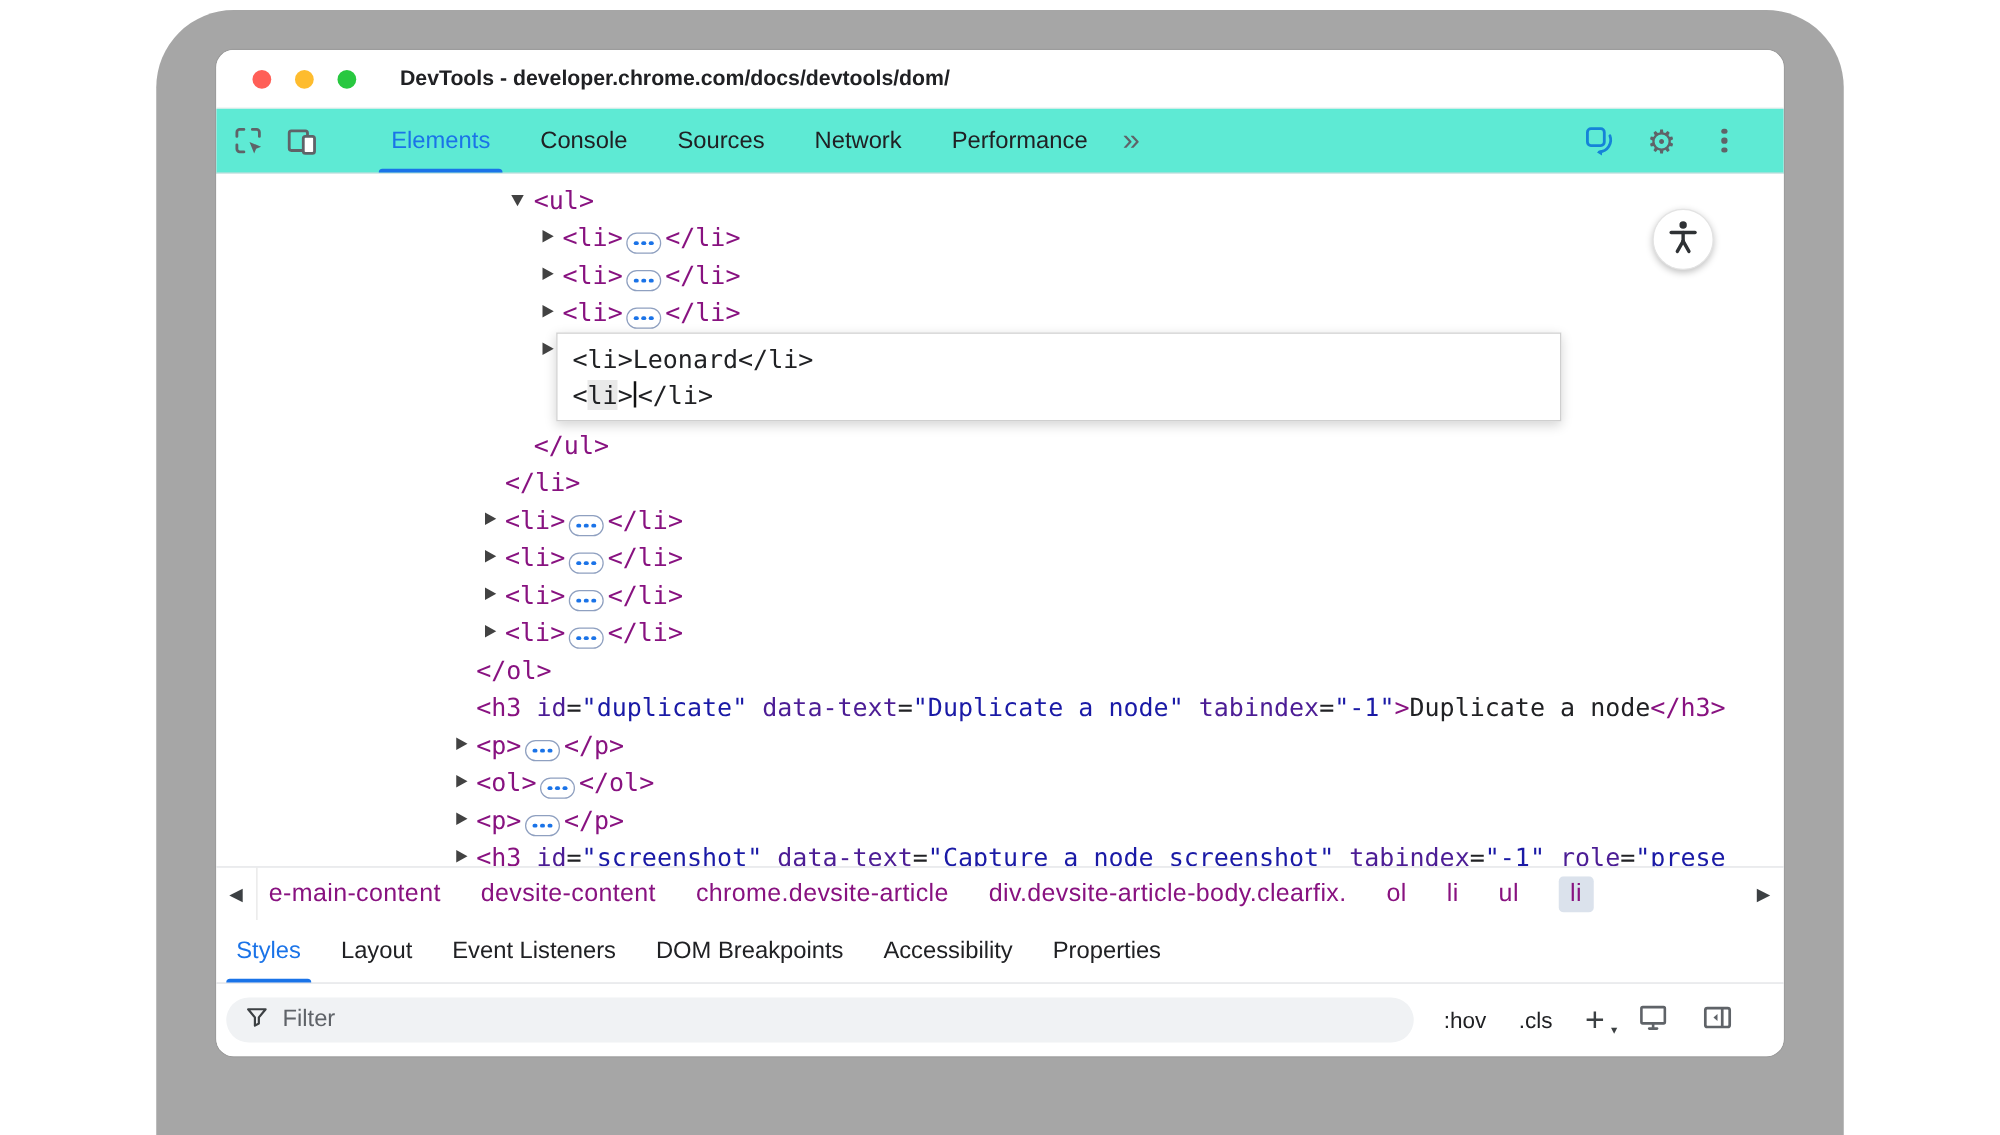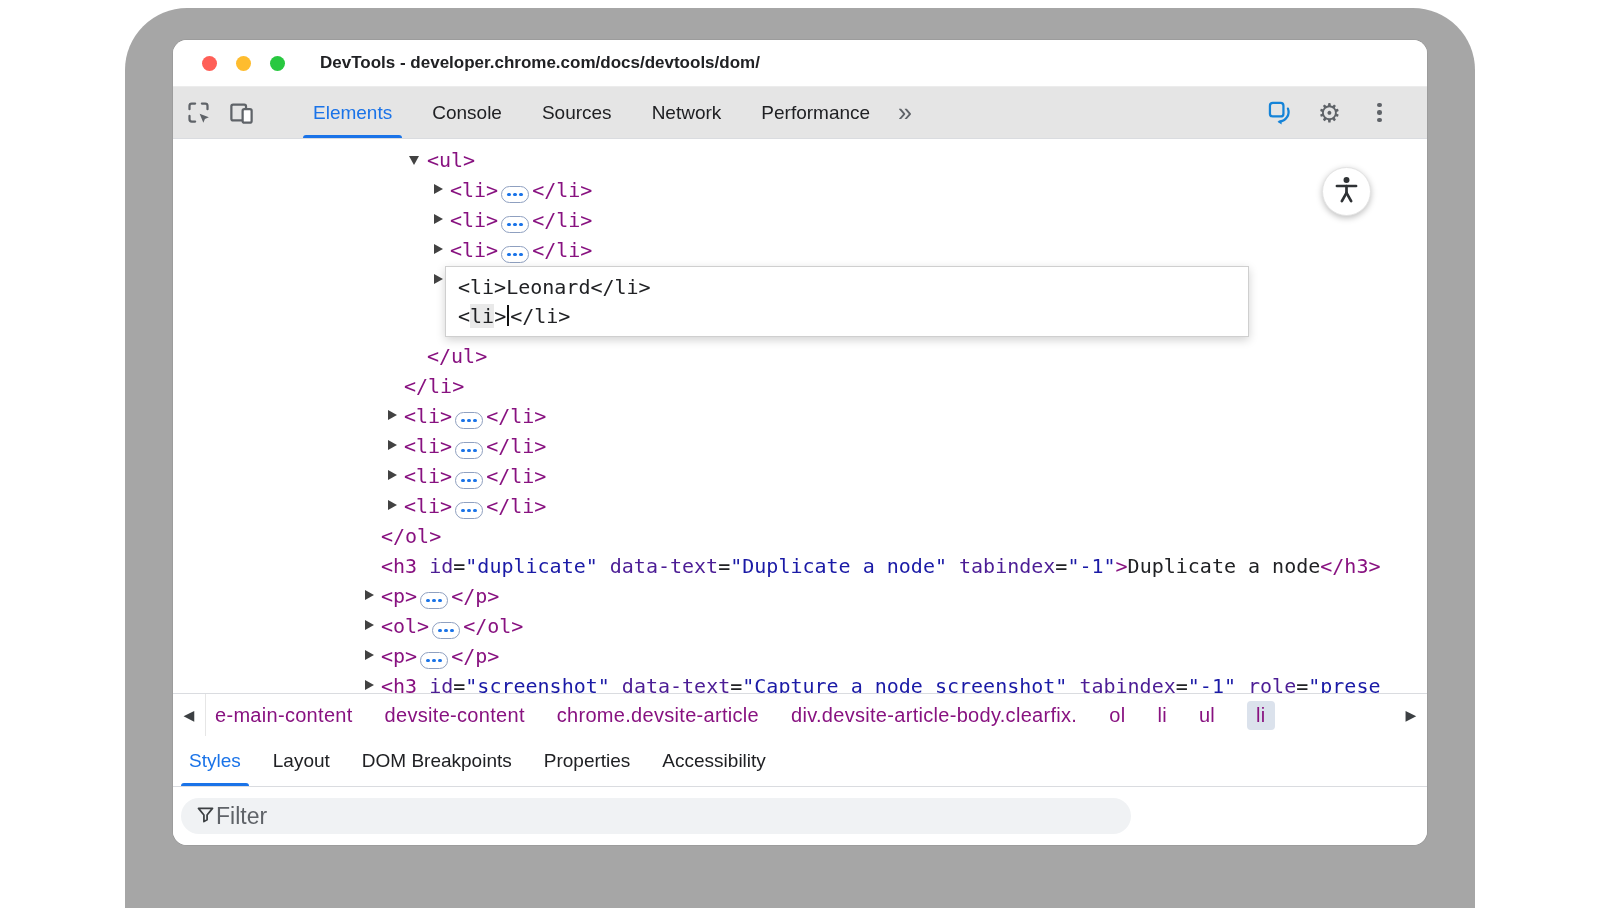--- a/index.html
+++ b/index.html
@@ -15,21 +15,21 @@
     position:absolute;left:173px;top:40px;width:1254px;height:805px;
     background:#fff;border-radius:14px;overflow:hidden;
     display:flex;flex-direction:column;box-shadow:0 0 0 1px rgba(0,0,0,.06);
   }
   
   .titlebar{height:46px;flex:none;display:flex;align-items:center;padding-left:29px;border-bottom:1px solid #ececec;background:#fff;}
   .tl{width:15px;height:15px;border-radius:50%;margin-right:19px;flex:none;}
   .tl.red{background:#ff5f57}.tl.yellow{background:#febc2e}.tl.green{background:#28c840}
   .title{margin-left:16px;font-size:17px;font-weight:700;color:#202124;white-space:nowrap;}
   
-  .toolbar{height:51px;flex:none;display:flex;align-items:stretch;border-bottom:1px solid #dadce0;padding-left:12px;background:#e5e5e5;}
+  .toolbar{height:51px;flex:none;display:flex;align-items:stretch;border-bottom:1px solid #dadce0;padding-left:12px;background:#5eead4;}
   .tb-icon{width:27px;align-self:center;margin-right:16px;display:flex;align-items:center;justify-content:center;flex:none;}
   .tabs{display:flex;margin-left:22px;}
   .tab{display:flex;align-items:center;padding:0 20px;font-size:19px;color:#202124;position:relative;white-space:nowrap;}
   .tab.active{color:#1a73e8;}
   .tab.active::after{content:"";position:absolute;left:10px;right:10px;bottom:0;height:3px;background:#1a73e8;border-radius:3px 3px 0 0;}
   .more-tabs{align-self:center;font-size:25px;color:#5f6368;margin-left:8px;line-height:1;}
   .right-icons{margin-left:auto;display:flex;align-items:center;gap:25px;padding-right:34px;}
   .gear{font-size:26px;color:#5f6368;line-height:1;}
   .dots{display:flex;flex-direction:column;gap:3px;width:27px;align-items:center;}
   .dots i{width:4.5px;height:4.5px;border-radius:50%;background:#5f6368;}
@@ -63,21 +63,21 @@
   .crumb{color:#881280;}
   .crumb.selected{background:#dbe2ec;border-radius:4px;padding:3px 9px;}
   
   .stylestabs{height:50px;flex:none;display:flex;align-items:stretch;border-bottom:1px solid #dadce0;background:#fff;}
   .stab{display:flex;align-items:center;padding:0 16px;font-size:19px;color:#202124;position:relative;white-space:nowrap;}
   .stab.active{color:#1a73e8;}
   .stab.active::after{content:"";position:absolute;left:8px;right:8px;bottom:0;height:3px;background:#1a73e8;border-radius:3px 3px 0 0;}
   
   .filterbar{height:58px;flex:none;display:flex;align-items:center;padding-left:8px;background:#fff;}
   .filter-input{width:950px;height:36px;background:#f0f2f4;border-radius:18px;display:flex;align-items:center;padding:0 14px;box-sizing:border-box;flex:none;}
-  .filter-input .ph{font-size:23px;color:#5f6368;text-align:center;}
+  .filter-input .ph{font-size:19px;color:#5f6368;margin-left:10px;text-align:center;}
   .fb-controls{display:flex;align-items:center;gap:26px;margin-left:24px;font-size:18px;color:#202124;}
   .plus-wrap{position:relative;font-size:27px;color:#3c4043;line-height:1;}
   .plus-caret{position:absolute;right:-10px;bottom:0;font-size:10px;color:#3c4043;}
 </style>
 </head>
 <body>
 
 <div class="device-frame"></div>
 
 <div class="window">
@@ -173,29 +173,49 @@
         <span class="crumb">li</span>
         <span class="crumb">ul</span>
         <span class="crumb selected">li</span>
       </div>
     <span class="crumb-nav">▶</span>
   </div>
 
   <div class="stylestabs" id="styles-tabs">
       <div class="stab active">Styles</div>
       <div class="stab">Layout</div>
+      <div class="stab">Event Listeners</div>
       <div class="stab">DOM Breakpoints</div>
+      <div class="stab">Accessibility</div>
       <div class="stab">Properties</div>
-      <div class="stab">Accessibility</div>
     </div>
 
   <div class="filterbar">
     <div class="filter-input">
       <span>
         <svg width="21" height="21" viewBox="0 0 24 24" fill="none" stroke="#3c4043" stroke-width="2" stroke-linejoin="round">
           <path d="M4 5 h16 l-6.2 7.5 v5.6 l-3.6 1.9 v-7.5 z"></path>
         </svg>
       </span>
       <span class="ph">Filter</span>
     </div>
+    <div class="fb-controls">
+      <span>:hov</span>
+      <span>.cls</span>
+      <span class="plus-wrap"><span>+</span><span class="plus-caret">▾</span></span>
+      <span>
+        <svg width="25" height="25" viewBox="0 0 24 24" fill="none" stroke="#5f6368" stroke-width="2" stroke-linecap="round">
+          <rect x="3" y="4.5" width="18" height="12.5" rx="1"></rect>
+          <path d="M9 21 h6"></path>
+            <path d="M12 17 v4"></path>
+        </svg>
+      </span>
+      <span>
+        <svg width="26" height="26" viewBox="0 0 24 24" fill="none" stroke="#5f6368" stroke-width="2" stroke-linejoin="round">
+          <rect x="3" y="5" width="18" height="14" rx="1.5"></rect>
+          <path d="M15.5 5 v14"></path>
+          <path d="M12 9.5 l-3 2.5 3 2.5 z" fill="#5f6368" stroke="none"></path>
+        </svg>
+      </span>
+    </div>
   </div>
 
 </div>
 
 </body></html>

